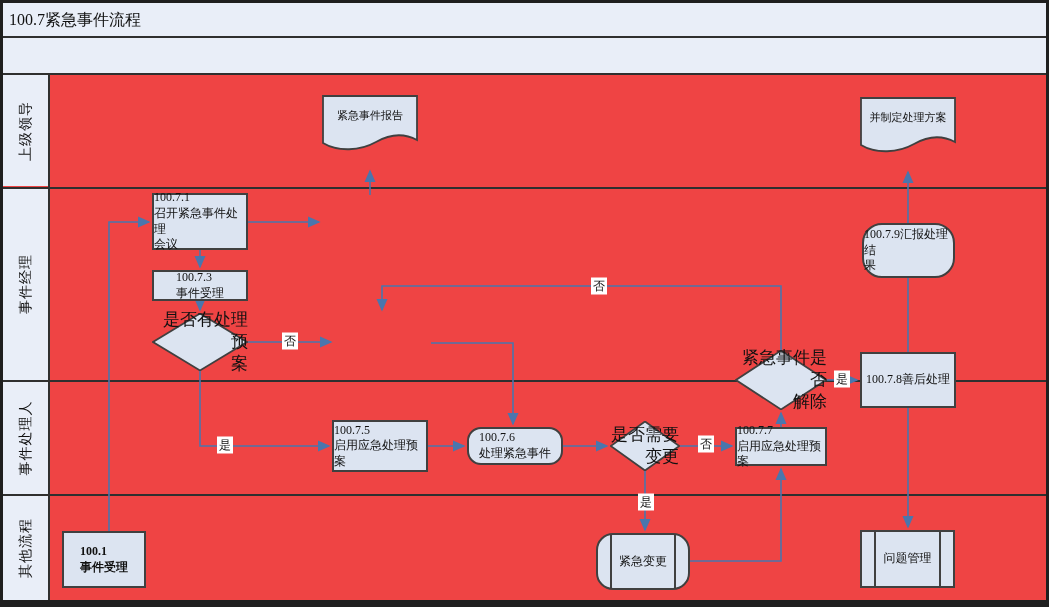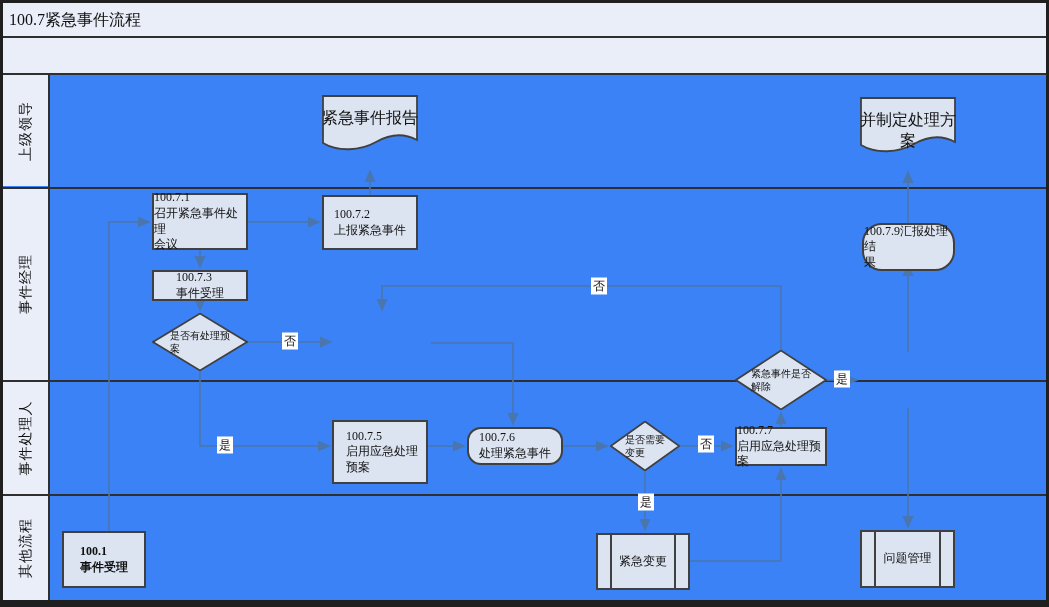--- a/index.html
+++ b/index.html
@@ -1,38 +1,38 @@
 <!DOCTYPE html>
 <html style="--header_fill: #e9eef8; --node_fill: #dce4f1; --node_border: #404040; --connector: #4a76ad;"><head>
 <meta charset="utf-8">
 <style>
   html,body{margin:0;padding:0;background:#fff;}
-  #canvas{position:relative;width:1049px;height:607px;background:#3b82f6;overflow:hidden;
+  #canvas{position:relative;width:1049px;height:607px;background:#ef4444;overflow:hidden;
           font-family:"Liberation Serif","DejaVu Serif",serif;color:#111;}
   .abs{position:absolute;}
   .frame{position:absolute;background:#1f1f1f;}
   .hdr{position:absolute;left:3px;width:1043px;box-sizing:border-box;
        background:var(--header_fill,#e9eef8);border-bottom:2px solid #2f2f2f;}
   #title{font-size:16px;padding:7px 0 0 6px;}
   .lane-cell{position:absolute;left:3px;width:45px;background:var(--header_fill,#e9eef8);}
   .lane-line{position:absolute;left:3px;width:1043px;height:2px;background:#2f2f2f;}
   .lane-vline{position:absolute;left:48px;width:2px;background:#2f2f2f;}
   .lane-label{position:absolute;transform:translate(-50%,-50%) rotate(-90deg);
               white-space:nowrap;font-size:14px;letter-spacing:1px;}
   .node{position:absolute;box-sizing:border-box;background:var(--node_fill,#dce4f1);
         border:2px solid var(--node_border,#404040);display:flex;align-items:center;
         justify-content:center;font-size:12px;line-height:1.3;
         white-space:pre-line;}
   .stadium{border-radius:20px;}
   .shape-wrap{position:absolute;}
   .shape-wrap svg{position:absolute;left:0;top:0;width:100%;height:100%;}
-  .shape-txt{position:absolute;left:0;right:0;text-align:center;font-size:16px;
+  .shape-txt{position:absolute;left:0;right:0;text-align:center;font-size:11px;
              line-height:1.3;white-space:pre-line;}
   .dia-txt{position:absolute;left:0;top:0;right:0;bottom:0;display:flex;align-items:center;
-           justify-content:center;text-align:left;font-size:10px;line-height:1.3;white-space:pre-line;}
+           justify-content:center;text-align:right;font-size:17px;line-height:1.3;white-space:pre-line;}
   .inner-line{position:absolute;top:0;bottom:0;width:2px;background:var(--node_border,#404040);}
   .edge-label{position:absolute;transform:translate(-50%,-50%);font-size:12px;
               background:#fff;padding:0 2px;}
   #edges polyline{fill:none;stroke:var(--connector,#4a76ad);stroke-width:1.6;}
   #arrowhead path{fill:var(--connector,#4a76ad);}
   .dia{fill:var(--node_fill,#dce4f1);stroke:var(--node_border,#404040);stroke-width:1.8;}
   .docpath{fill:var(--node_fill,#dce4f1);stroke:var(--node_border,#404040);stroke-width:1.8;}
 </style>
 </head>
 <body>
@@ -100,34 +100,33 @@
   <div class="shape-wrap" style="left:860px;top:97px;width:96px;height:58px;">
     <svg viewBox="0 0 96 58" preserveAspectRatio="none">
       <path class="docpath" d="M1,1 L95,1 L95,45 C82,38 68,39 54,47 C38,56 16,57 1,48 Z"></path>
     </svg>
     <div class="shape-txt" style="top:13px;">并制定处理方案</div>
   </div>
 
   <div class="node" style="left:152px;top:193px;width:96px;height:57px;">100.7.1
 召开紧急事件处理
 会议</div>
-  <div class="node" style="left:322px;top:195px;width:96px;height:55px;">100.7.2
-上报紧急事件</div>
   <div class="node" style="left:152px;top:270px;width:96px;height:31px;">100.7.3
 事件受理</div>
-  <div class="node" style="left:332px;top:420px;width:96px;height:64px;padding-left:12px;">100.7.5
+  <div class="node" style="left:332px;top:420px;width:96px;height:52px;">100.7.5
 启用应急处理预案</div>
   <div class="node" style="left:467px;top:427px;width:96px;height:38px;border-radius:14px;">100.7.6
 处理紧急事件</div>
   <div class="node" style="left:735px;top:427px;width:92px;height:39px;">100.7.7
 启用应急处理预案</div>
+  <div class="node" style="left:860px;top:352px;width:96px;height:56px;">100.7.8善后处理</div>
   <div class="node" style="left:62px;top:531px;width:84px;height:57px;font-weight:bold;">100.1
 事件受理</div>
 
-  <div class="node stadium" style="left:862px;top:223px;width:93px;height:48px;">100.7.9汇报处理结
+  <div class="node stadium" style="left:862px;top:223px;width:93px;height:55px;">100.7.9汇报处理结
 果</div>
 
   <div class="shape-wrap" style="left:152px;top:313px;width:96px;height:58px;">
     <svg viewBox="0 0 100 100" preserveAspectRatio="none">
       <polygon class="dia" points="50,1 99,50 50,99 1,50" vector-effect="non-scaling-stroke"></polygon>
     </svg>
     <div class="dia-txt">是否有处理预
 案</div>
   </div>
   <div class="shape-wrap" style="left:610px;top:421px;width:70px;height:50px;">
@@ -138,21 +137,21 @@
 变更</div>
   </div>
   <div class="shape-wrap" style="left:735px;top:350px;width:92px;height:60px;">
     <svg viewBox="0 0 100 100" preserveAspectRatio="none">
       <polygon class="dia" points="50,1 99,50 50,99 1,50" vector-effect="non-scaling-stroke"></polygon>
     </svg>
     <div class="dia-txt">紧急事件是否
 解除</div>
   </div>
 
-  <div class="node" style="left:596px;top:533px;width:94px;height:57px;">
+  <div class="node" style="left:596px;top:533px;width:94px;height:57px;border-radius:17px;">
     <div class="inner-line" style="left:12px;"></div>
     <div class="inner-line" style="right:12px;"></div>
     <span>紧急变更</span>
   </div>
   <div class="node" style="left:860px;top:530px;width:95px;height:58px;">
     <div class="inner-line" style="left:12px;"></div>
     <div class="inner-line" style="right:12px;"></div>
     <span>问题管理</span>
   </div>
 

